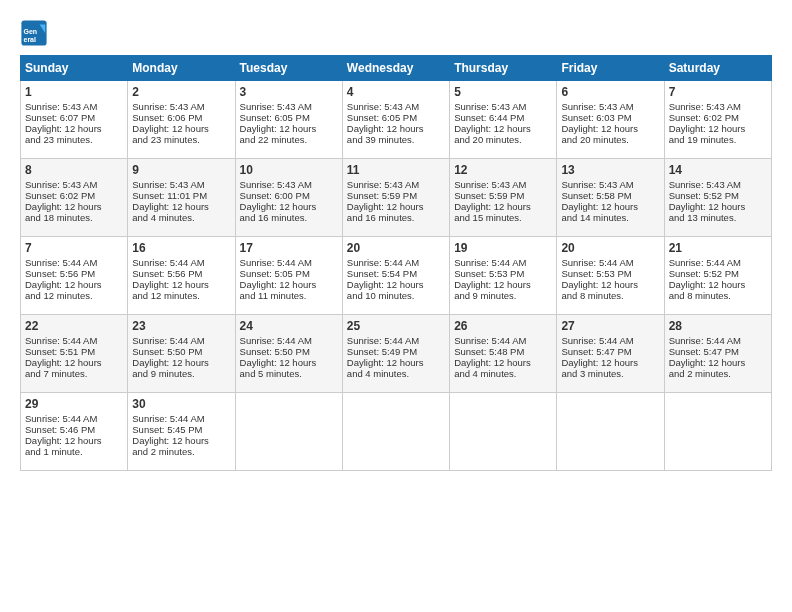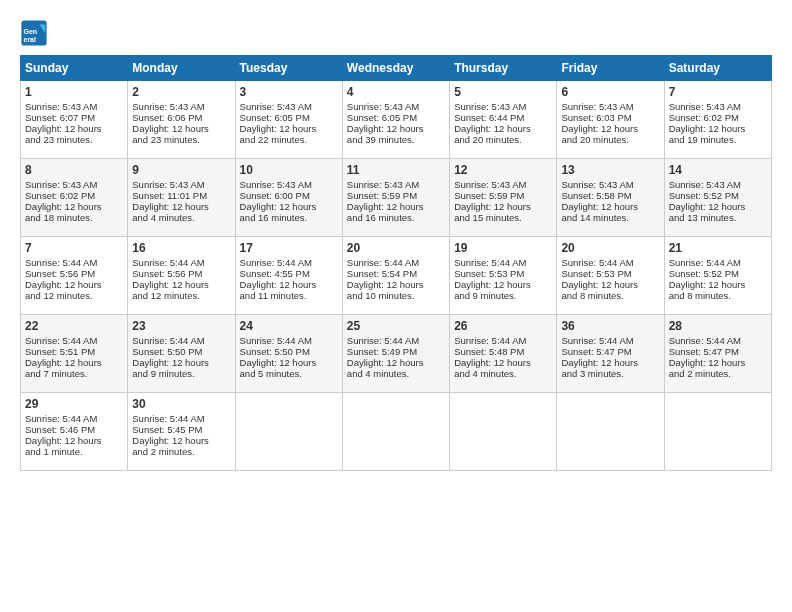--- a/index.html
+++ b/index.html
@@ -231,21 +231,21 @@
           <td>
             <span class="day-num">16</span>
             <div>Sunrise: 5:44 AM</div>
             <div>Sunset: 5:56 PM</div>
             <div>Daylight: 12 hours</div>
             <div>and 12 minutes.</div>
           </td>
           <td>
             <span class="day-num">17</span>
             <div>Sunrise: 5:44 AM</div>
-            <div>Sunset: 4:55 PM</div>
+            <div>Sunset: 5:05 PM</div>
             <div>Daylight: 12 hours</div>
             <div>and 11 minutes.</div>
           </td>
           <td>
             <span class="day-num">20</span>
             <div>Sunrise: 5:44 AM</div>
             <div>Sunset: 5:54 PM</div>
             <div>Daylight: 12 hours</div>
             <div>and 10 minutes.</div>
           </td>
@@ -301,21 +301,21 @@
             <div>and 4 minutes.</div>
           </td>
           <td>
             <span class="day-num">26</span>
             <div>Sunrise: 5:44 AM</div>
             <div>Sunset: 5:48 PM</div>
             <div>Daylight: 12 hours</div>
             <div>and 4 minutes.</div>
           </td>
           <td>
-            <span class="day-num">36</span>
+            <span class="day-num">27</span>
             <div>Sunrise: 5:44 AM</div>
             <div>Sunset: 5:47 PM</div>
             <div>Daylight: 12 hours</div>
             <div>and 3 minutes.</div>
           </td>
           <td>
             <span class="day-num">28</span>
             <div>Sunrise: 5:44 AM</div>
             <div>Sunset: 5:47 PM</div>
             <div>Daylight: 12 hours</div>

